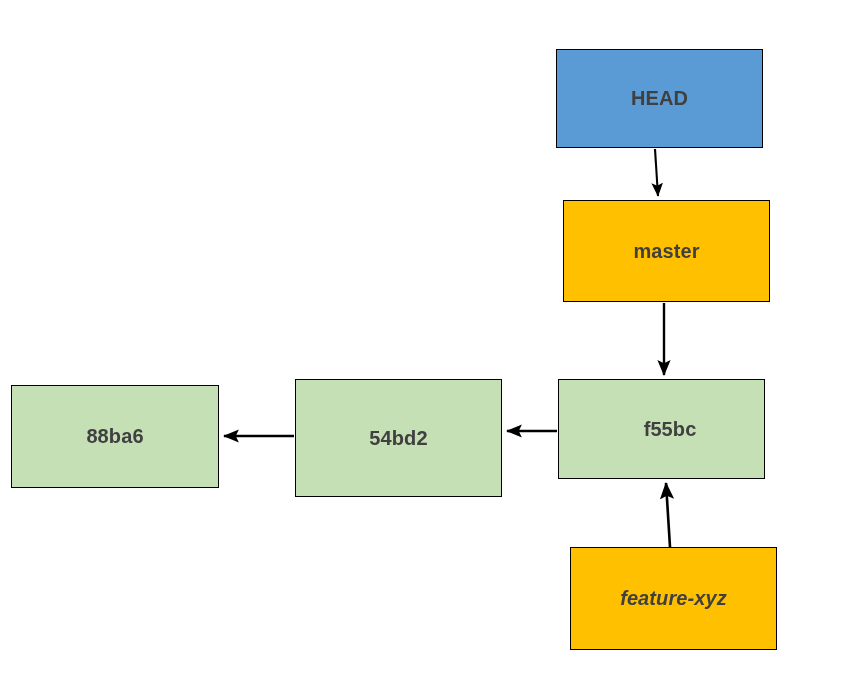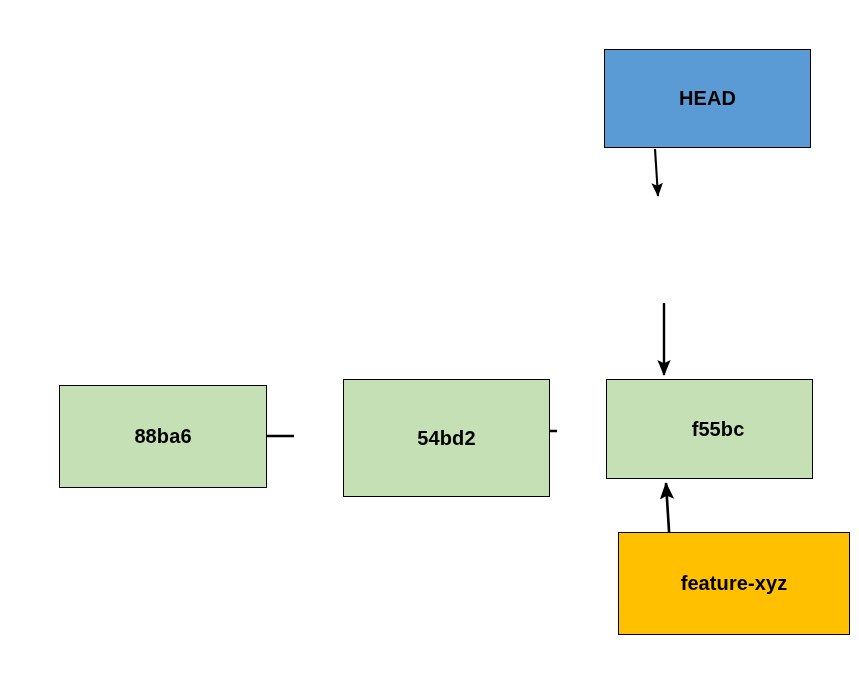--- a/index.html
+++ b/index.html
@@ -17,31 +17,30 @@
   }
   .node {
     position: absolute;
     box-sizing: border-box;
     border: 1.6px solid #000000;
     display: flex;
     align-items: center;
     justify-content: center;
     font-weight: bold;
     font-size: 20px;
-    color: #000000;
+    color: #404040;
     letter-spacing: 0.1px;
     user-select: none;
-    margin-left: 48px;
   }
   .node-head      { left: 556px; top: 49px;  width: 207px; height: 99px;  background: #5B9BD5; }
   .node-master    { left: 563px; top: 200px; width: 207px; height: 102px; background: #FFC000; }
   .node-f55bc     { left: 558px; top: 379px; width: 207px; height: 100px; background: #C5E0B4; padding-left: 17px; }
   .node-54bd2     { left: 295px; top: 379px; width: 207px; height: 118px; background: #C5E0B4; }
   .node-88ba6     { left: 11px;  top: 385px; width: 208px; height: 103px; background: #C5E0B4; }
-  .node-feature   { left: 570px; top: 532px; width: 232px; height: 103px; background: #FFC000; }
+  .node-feature   { left: 570px; top: 547px; width: 207px; height: 103px; background: #FFC000; font-style: italic; }
 
   #edges {
     position: absolute;
     left: 0;
     top: 0;
     width: 859px;
     height: 673px;
     pointer-events: none;
   }
 </style>
@@ -65,20 +64,23 @@
 
     <line x1="294" y1="436" x2="224" y2="436" stroke="#000000" stroke-width="2.4" marker-end="url(#arrowhead)"></line>
 
     <line x1="670" y1="547" x2="666" y2="483" stroke="#000000" stroke-width="2.6" marker-end="url(#arrowhead)"></line>
   </svg>
 
   <div class="node node-head">
     <span>HEAD</span>
   </div>
 
+  <div class="node node-master">
+    <span>master</span>
+  </div>
 
   <div class="node node-f55bc">
     <span>f55bc</span>
   </div>
 
   <div class="node node-54bd2">
     <span>54bd2</span>
   </div>
 
   <div class="node node-88ba6">

